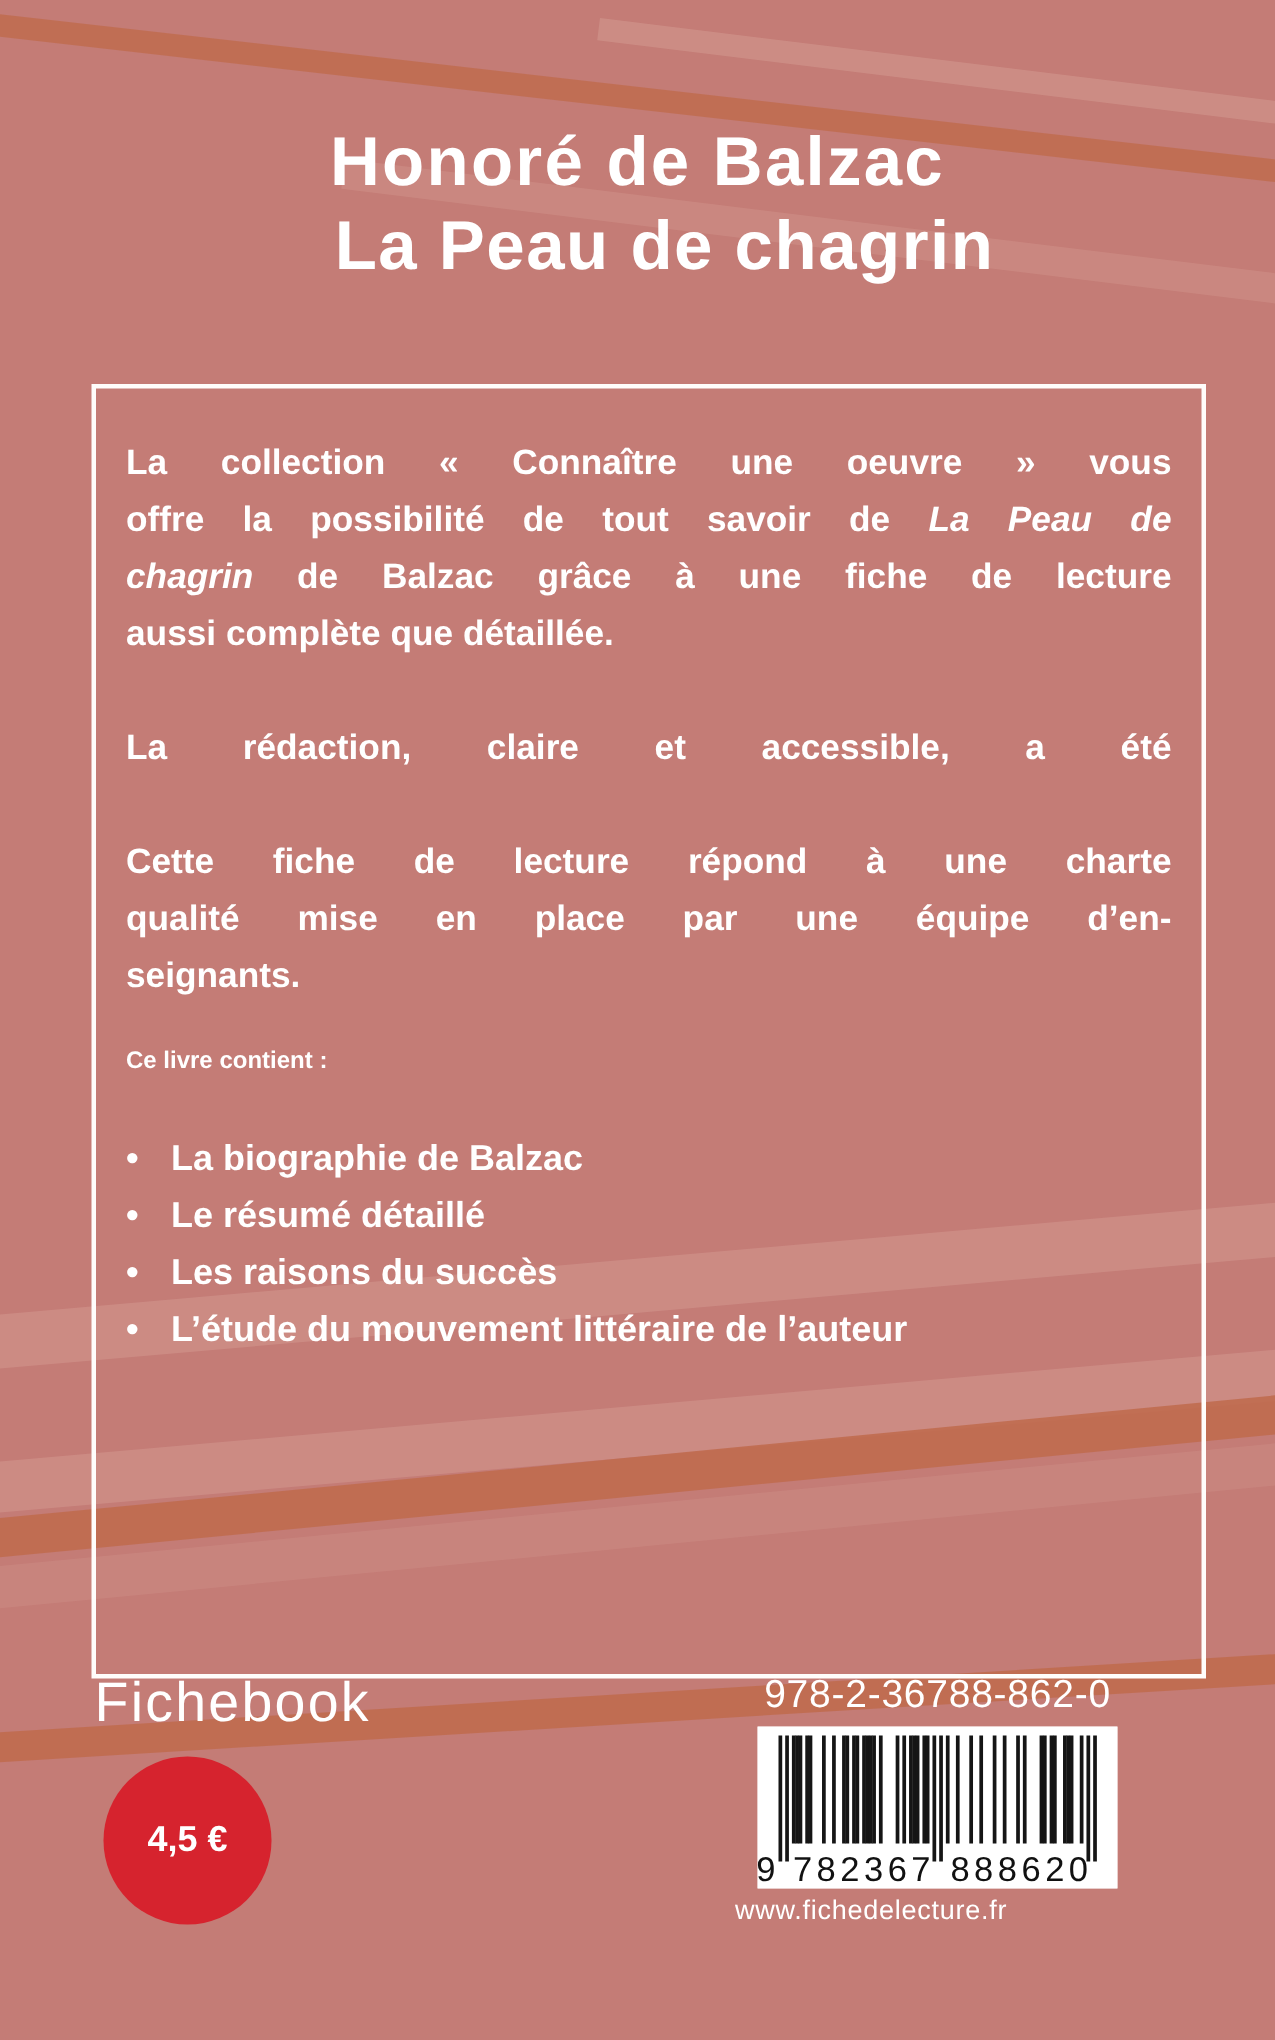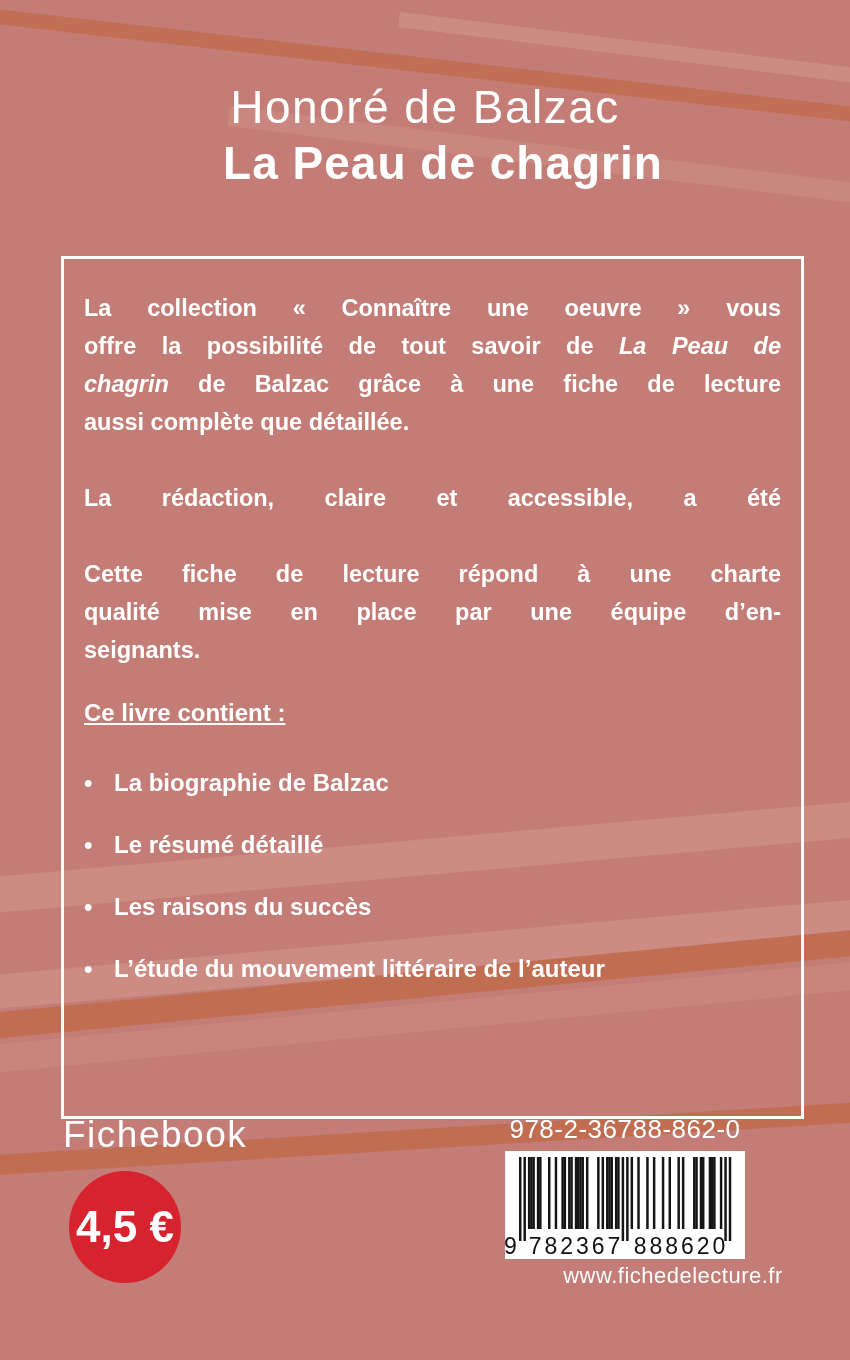--- a/index.html
+++ b/index.html
@@ -20,65 +20,65 @@
   .s-mid-light2{left:-20px; top:976px; width:920px;  height:34px; transform:rotate(-5deg);  transform-origin:left top; opacity:.8;}
   .s-mid-dark  {left:-20px; top:1014px;width:920px;  height:26px; transform:rotate(-5.5deg);transform-origin:left top; opacity:.9;}
   .s-mid-light3{left:-20px; top:1046px;width:920px;  height:28px; transform:rotate(-5.5deg);transform-origin:left top; opacity:.45;}
   .s-bot-dark  {left:-20px; top:1156px;width:920px;  height:20px; transform:rotate(-3.5deg);transform-origin:left top; opacity:.9;}
 
   .layer{position:absolute; inset:0; z-index:1;}
 
   
   .author{
     position:absolute; left:0; right:0; top:80px; text-align:center;
-    color:#fff; font-size:46px; font-weight:400; letter-spacing:1.5px;
+    color:#fff; font-size:46px; font-weight:700; letter-spacing:1.5px;
   }
   .booktitle{
     position:absolute; left:0; right:0; top:136px; text-align:center;
     color:#fff; font-size:46px; font-weight:700; letter-spacing:1px;margin-left:36px;
   }
 
   
   .blurb-box{
     position:absolute; left:61px; top:256px; width:697px; height:827px;
     border:3px solid #FFFDFB; background:transparent;
     padding:30px 20px 0 20px; box-sizing:content-box;
   }
   .para{color:#fff; font-weight:700; font-size:23.5px; line-height:38px; margin:0 0 38px 0;}
   .para:last-of-type{margin-bottom:30px;}
   .para .line{text-align:justify; text-align-last:justify;}
   .para .line.lastline{text-align:left; text-align-last:left;}
   .para em{}
-  .contents-heading{color:#fff; font-weight:700; font-size:24px; margin:0 0 37px 0;text-decoration:underline;}
+  .contents-heading{color:#fff; font-weight:700; font-size:16px; margin:0 0 37px 0;}
   .bullets{color:#fff; font-weight:700; font-size:24px; line-height:38px;}
-  .bullet-row{white-space:nowrap;margin-top:24px;}
+  .bullet-row{white-space:nowrap;}
   .bullet-row .dot{display:inline-block; width:30px;}
 
   
   .publisher{
     position:absolute; left:63px; top:1114px;
     color:#fff; font-size:37px; font-weight:400; letter-spacing:1.5px;
   }
   .price-badge{
     position:absolute; left:69px; top:1171px; width:112px; height:112px;
     border-radius:50%; background:var(--price-bg,#D6232E);
     display:flex; align-items:center; justify-content:center;
-    color:#fff; font-size:44px; font-weight:700;text-align:center;
+    color:#fff; font-size:24px; font-weight:700;text-align:center;
   }
   .isbn{
     position:absolute; left:490px; width:270px; top:1114px; text-align:center;
     color:#fff; font-size:26px; font-weight:400; letter-spacing:.5px;
   }
   .barcode-wrap{
     position:absolute; left:505px; top:1151px; width:240px; height:108px;
     background:#fff;
   }
   .website{
-    position:absolute; left:490px; width:270px; top:1263px; text-align:center;
-    color:#fff; font-size:22px; font-weight:400; letter-spacing:.5px;margin-left:48px;
+    position:absolute; left:490px; width:270px; top:1263px; 
+    color:#fff; font-size:18px; font-weight:400; letter-spacing:.5px;
   }
 </style>
 </head>
 <body>
 
 <div class="cover" style="--base: #C47C76; --stripe-light: #CE8F87; --stripe-dark: #C06C4F; --price-bg: #D6232E;">
 
   <div class="stripe dark  s-top-dark"></div>
   <div class="stripe light s-top-light1"></div>
   <div class="stripe light s-top-light2"></div>

